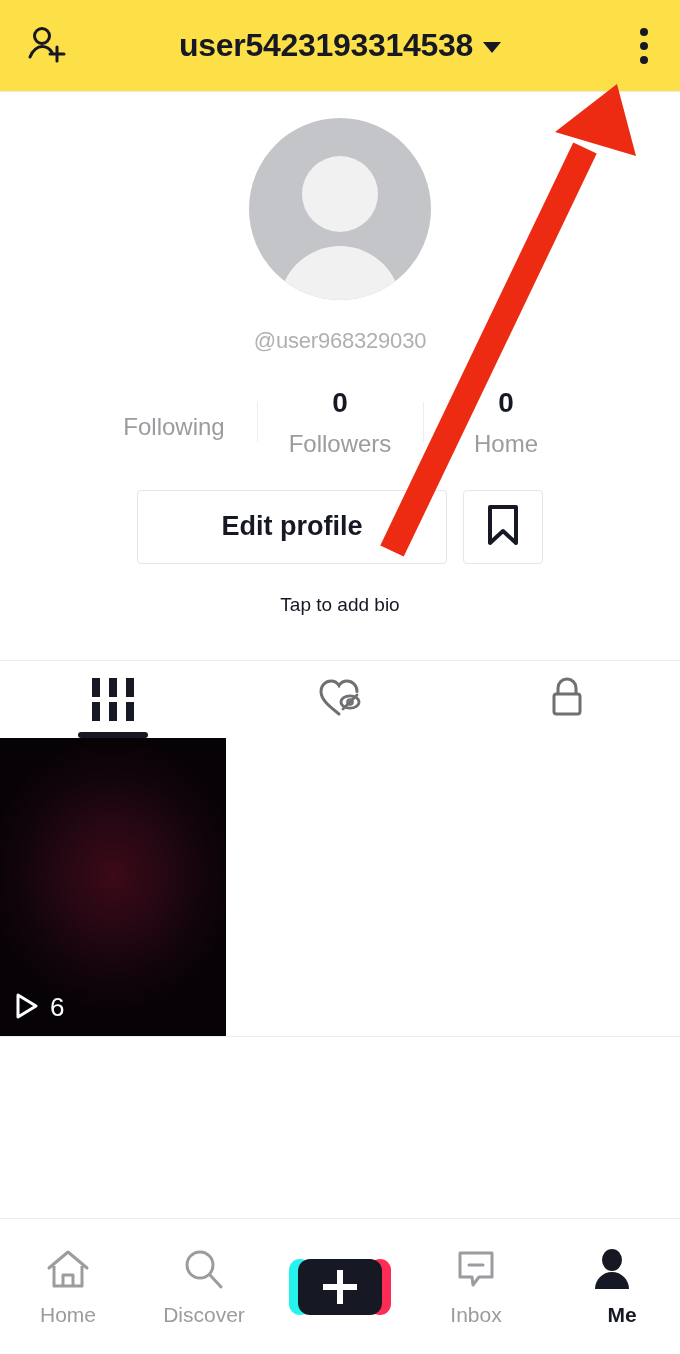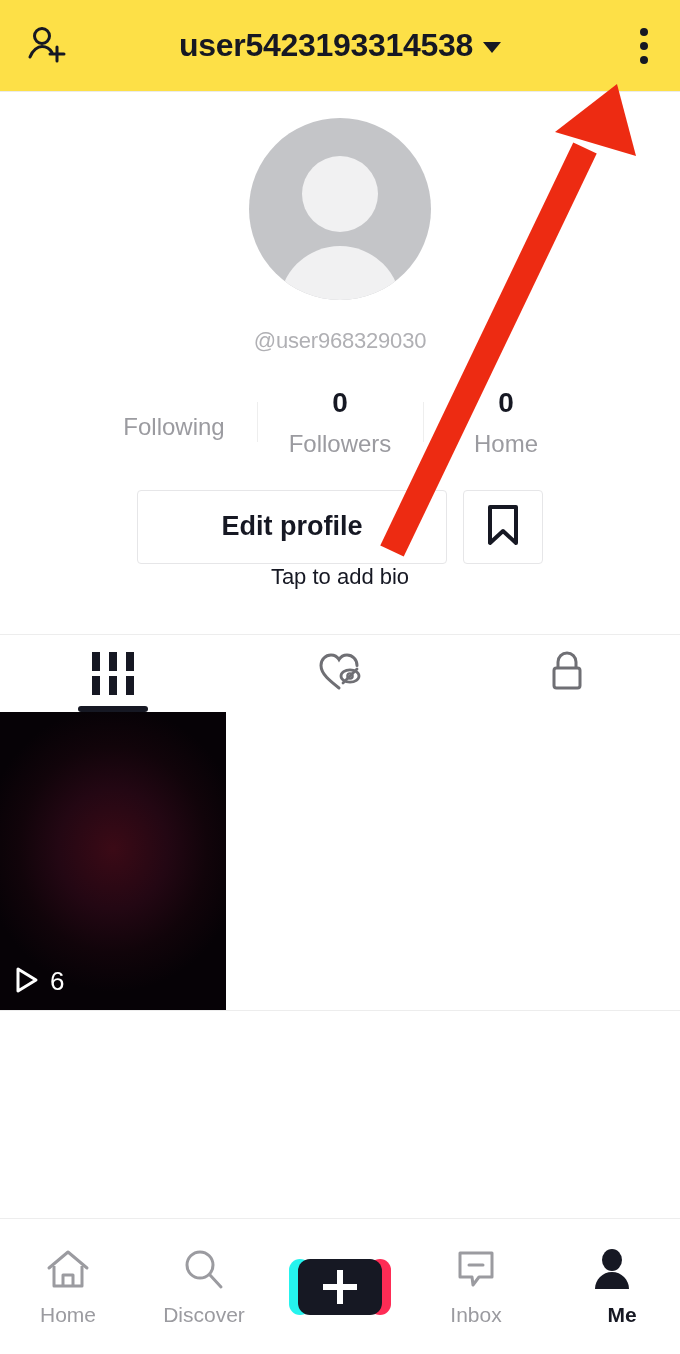--- a/index.html
+++ b/index.html
@@ -126,21 +126,22 @@
     width: 80px; height: 74px;
     border: 1px solid #e6e6e8;
     border-radius: 4px;
     background: #fff;
     display: flex;
     align-items: center;
     justify-content: center;
     cursor: pointer;
   }
   .bio {
-    font-size: 22px;
+    margin-top: 30px;
+    font-size: 19px;
     color: #161823;
   }
 
   
   .tabs {
     display: flex;
     margin-top: 44px;
     border-top: 1px solid #ededed;
     height: 78px;
     background: #fff;

